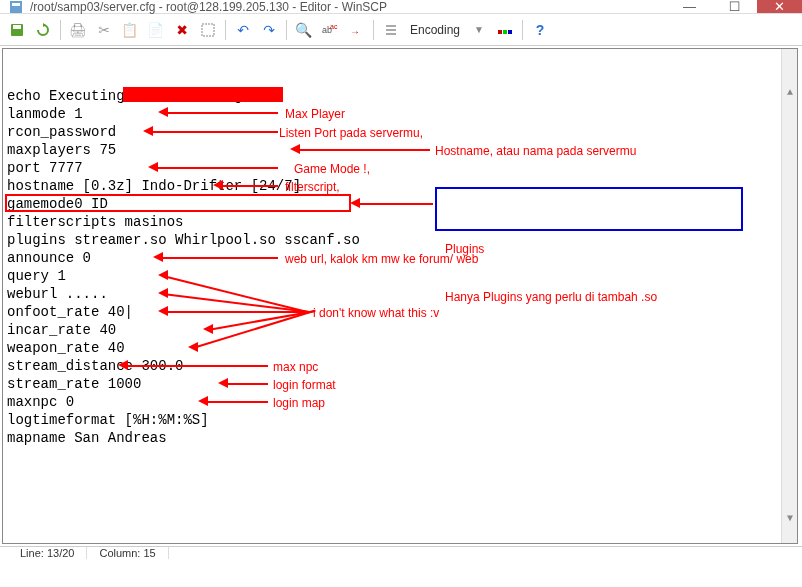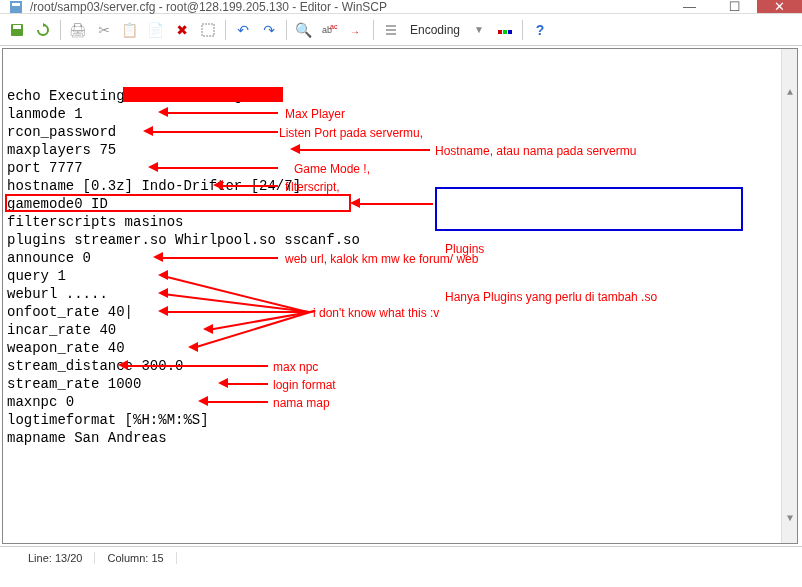--- a/index.html
+++ b/index.html
@@ -12,21 +12,21 @@
     .win-btn.close { background: #c75050; color: #fff; }
     .win-btn.minmax { color: #555; }
     .toolbar { height: 32px; border-bottom: 1px solid #ccc; display: flex; align-items: center; padding: 0 6px; gap: 4px; }
     .toolbar-btn { width: 22px; height: 22px; display: flex; align-items: center; justify-content: center; font-size: 14px; border: 1px solid transparent; }
     .toolbar-sep { width: 1px; height: 20px; background: #ccc; margin: 0 2px; }
     .encoding-label { font-size: 12px; color: #333; margin: 11px 4px; }
     .editor { position: relative; width: 796px; height: 496px; margin: 2px; border: 1px solid #888; font-family: 'Courier New', monospace; font-size: 14px; padding: 2px 4px; line-height: 18px; white-space: pre; overflow: hidden; }
     .editor-line { height: 18px; }
     .scroll-v { position: absolute; right: 0; top: 0; width: 16px; height: 100%; background: #f0f0f0; border-left: 1px solid #ddd; }
     .scroll-arrow { width: 16px; height: 16px; display: flex; align-items: center; justify-content: center; font-size: 10px; color: #888; }
-    .status-bar { height: 22px; border-top: 1px solid #ccc; display: flex; align-items: center; font-size: 11px; color: #333; padding: 0 16px; }
+    .status-bar { height: 22px; border-top: 1px solid #ccc; display: flex; align-items: flex-start; font-size: 11px; color: #333; padding: 0 8px; }
     .status-cell { padding: 0 12px; border-right: 1px solid #ddd; }
     .status-cell.right { margin-left: auto; border-right: none; }
 
     
     .anno { position: absolute; pointer-events: none; }
     .red-box { border: 2px solid #ff0000; background: transparent; }
     .red-fill { background: #ff0000; }
     .blue-box { border: 2px solid #0000d9; background: #fff; padding: 20px 8px; font-family: 'Segoe UI', Tahoma, sans-serif; font-size: 12px; color: #ff0000; line-height: 16px; }
     .anno-text { font-family: 'Segoe UI', Tahoma, sans-serif; font-size: 12px; color: #ff0000; white-space: nowrap; }
     .arrow-line { position: absolute; background: #ff0000; height: 2px; transform-origin: left center; }
@@ -135,21 +135,21 @@
   
   <span class="anno anno-text" style="left:282px;top:56px">Max Player</span>
   <span class="anno anno-text" style="left:276px;top:75px">Listen Port pada servermu,</span>
   <span class="anno anno-text" style="left:432px;top:93px">Hostname, atau nama pada servermu</span>
   <span class="anno anno-text" style="left:291px;top:111px">Game Mode !,</span>
   <span class="anno anno-text" style="left:282px;top:129px">filterscript,</span>
   <span class="anno anno-text" style="left:282px;top:201px">web url, kalok km mw ke forum/ web</span>
   <span class="anno anno-text" style="left:310px;top:255px">i don't know what this :v</span>
   <span class="anno anno-text" style="left:270px;top:309px">max npc</span>
   <span class="anno anno-text" style="left:270px;top:327px">login format</span>
-  <span class="anno anno-text" style="left:270px;top:345px">nama map</span>
+  <span class="anno anno-text" style="left:270px;top:345px">login map</span>
 
   
   
   <div class="anno arrow-line" style="left:160px;top:63px;width:115px"></div>
   <div class="anno arrow-head" style="left:155px;top:58px"></div>
   
   <div class="anno arrow-line" style="left:145px;top:82px;width:130px"></div>
   <div class="anno arrow-head" style="left:140px;top:77px"></div>
   
   <div class="anno arrow-line" style="left:292px;top:100px;width:135px"></div>

